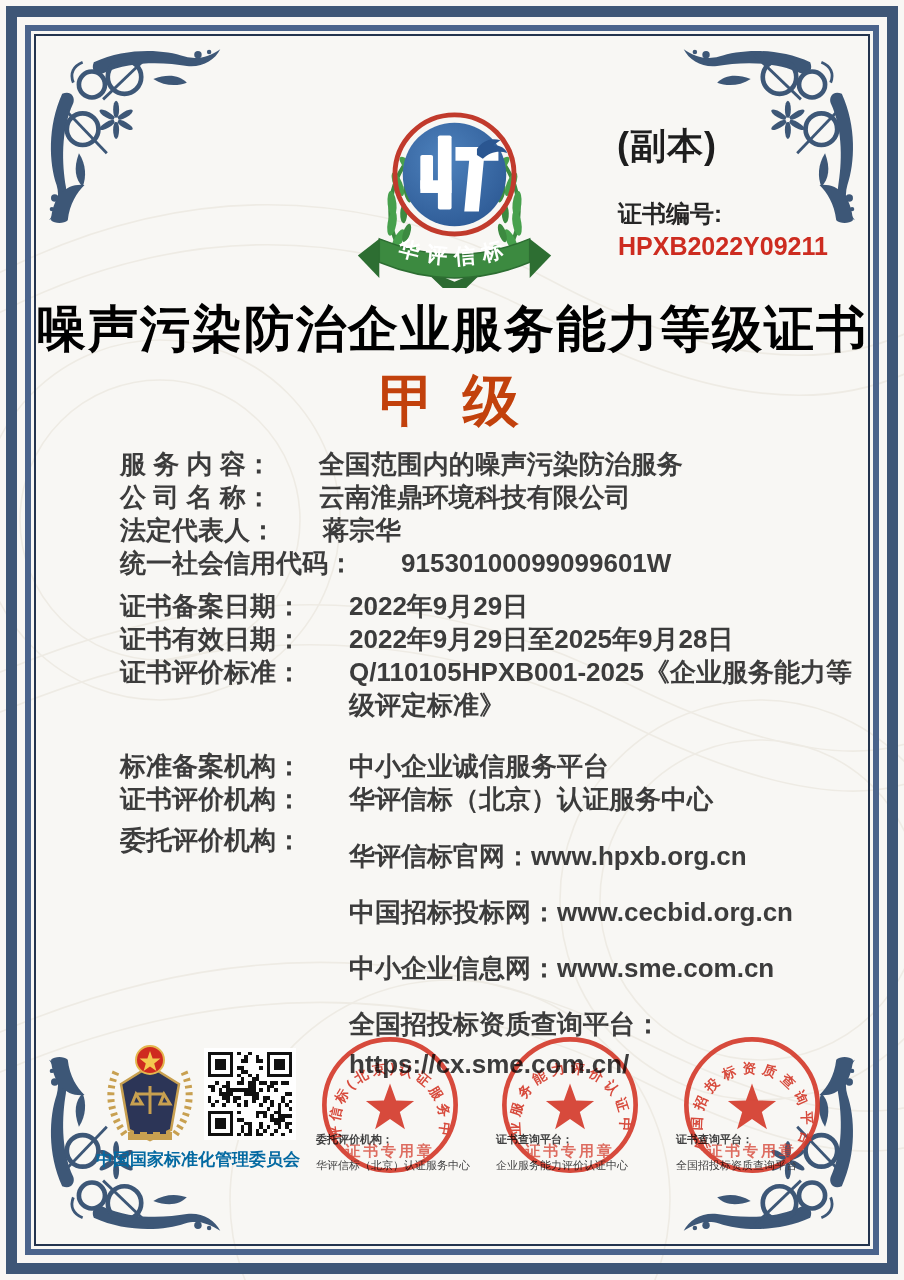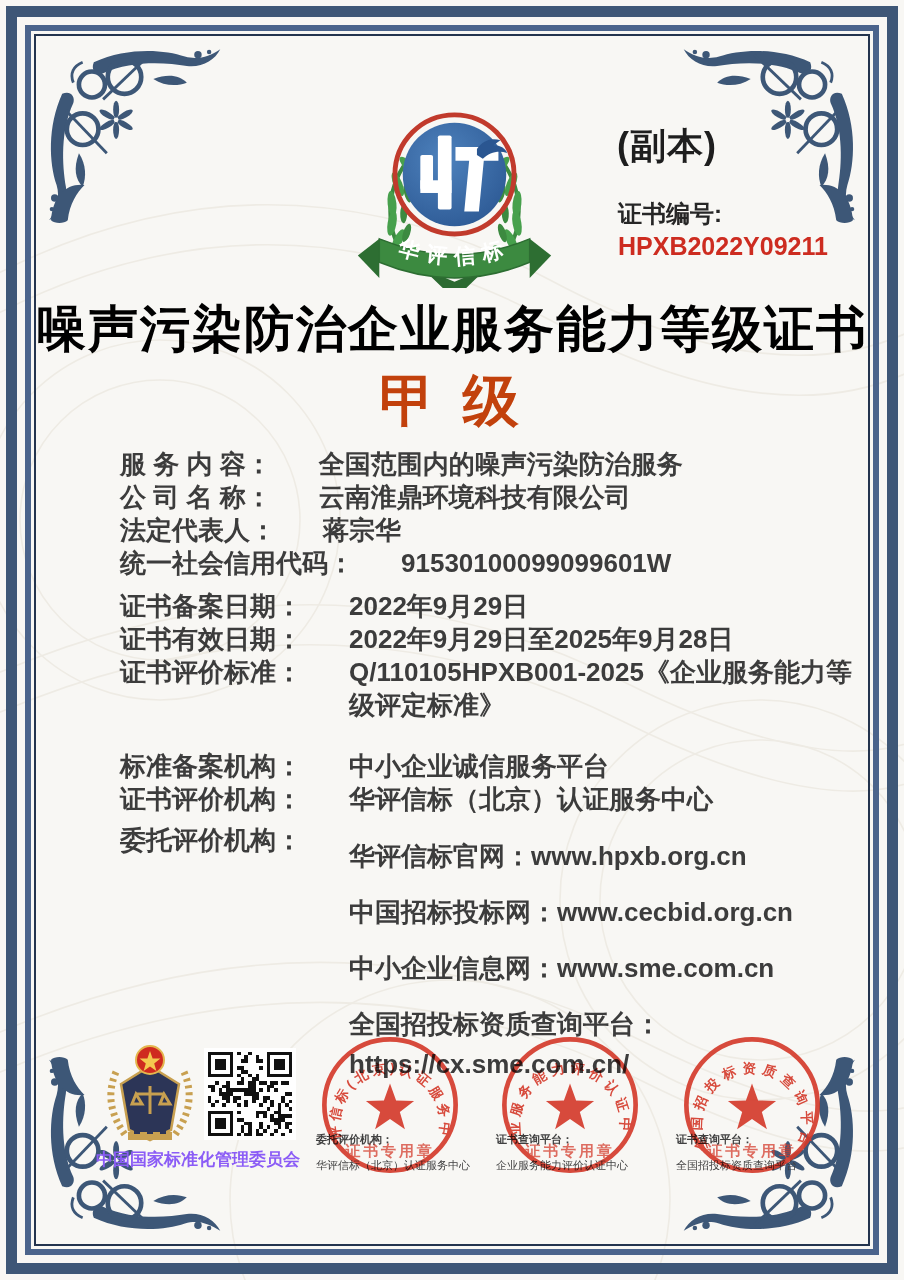--- a/index.html
+++ b/index.html
@@ -30,21 +30,21 @@
   .info1{top:448px;}
   .info2{top:590px;}
   .info3{top:750px;}
   .wrapblock .line{display:block;}
   .query-lines{line-height:40px;}
   .query-lines .line{display:block;margin-top:16px;}
   
   .footer{position:absolute;left:0;top:1030px;width:100%;height:180px;}
   .emblem{position:absolute;left:100px;top:12px;}
   .qr{position:absolute;left:204px;top:18px;}
-  .sac-caption{position:absolute;left:88px;top:118px;width:220px;text-align:center;font-size:17px;font-weight:600;color:#8b5cf6;}
+  .sac-caption{position:absolute;left:88px;top:118px;width:220px;text-align:center;font-size:17px;font-weight:600;color:#0369a1;}
   .seal-caption{position:absolute;width:190px;font-size:11px;color:#404040;line-height:26px;margin-top:16px;}
   .seal-caption .cap-l{font-weight:700;display:block;}
   .seal-caption .cap-v{display:block;}
   .cap1{left:316px;top:80px;}
   .cap2{left:496px;top:80px;}
   .cap3{left:676px;top:80px;}
   .seal{position:absolute;width:150px;height:150px;mix-blend-mode:multiply;opacity:.92;}
   .seal1{left:315px;top:0px;}
   .seal2{left:495px;top:0px;}
   .seal3{left:677px;top:0px;}

